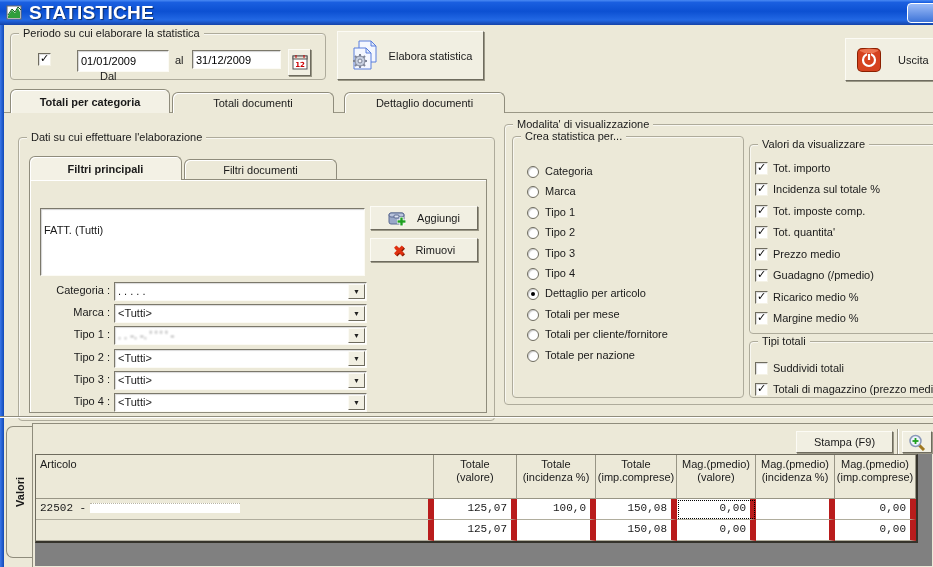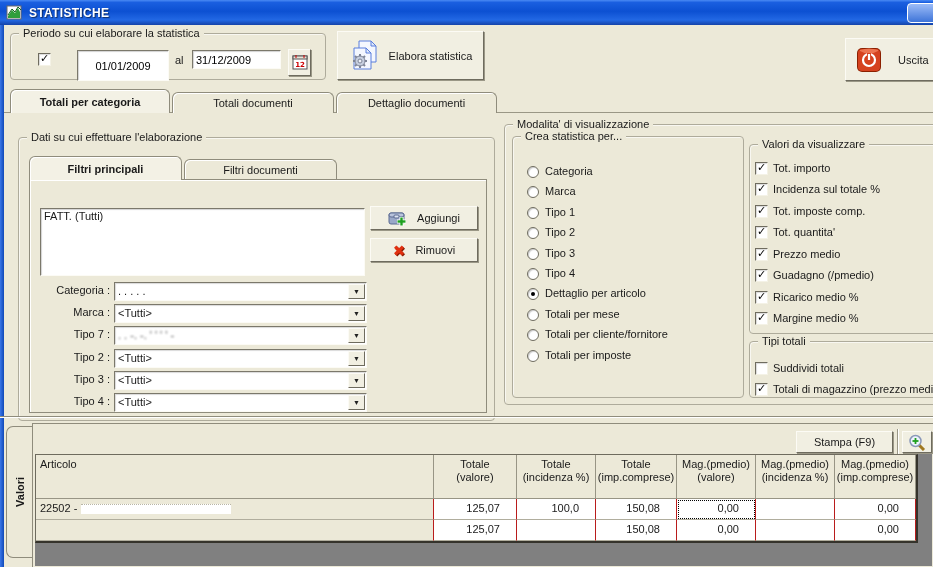--- a/index.html
+++ b/index.html
@@ -8,21 +8,21 @@
     position:relative; width:933px; height:567px; overflow:hidden;
     background:#ECE9D8; font-family:"Liberation Sans","DejaVu Sans",sans-serif;
     font-size:11px; color:#1a1a1a;
   }
   
   .titlebar{
     position:absolute; left:0; top:0; width:933px; height:25px;
     background:linear-gradient(180deg,#4a8af4 0%,#1a5fe0 10%,#0c50d2 45%,#2268e4 80%,#1443a8 100%);
     display:flex; align-items:center; padding:0 6px; z-index:10;
   }
-  .titlebar .title{ color:#fff; font-weight:bold; font-size:12px; margin-left:6px;
+  .titlebar .title{ color:#fff; font-weight:bold; font-size:19px; margin-left:6px;
     text-shadow:1px 1px 1px rgba(0,0,0,.55); letter-spacing:.3px;}
   .app-icon{ width:17px; height:16px; display:inline-block; }
   .win-btn{
     position:absolute; right:-14px; top:3px; width:40px; height:20px; border-radius:4px;
     border:1px solid #fff; background:linear-gradient(180deg,#9cbcf8,#3e74d8);
   }
   .left-border{ position:absolute; left:0; top:25px; width:4px; height:542px;
     background:linear-gradient(90deg,#3a77e8,#1049b8); }
 
   
@@ -44,54 +44,54 @@
   .rdo{ position:absolute; width:12px; height:12px; border-radius:50%; background:#fff;
     border:1px solid #6f6c5f; box-shadow:inset 1px 1px 1px rgba(0,0,0,.2);}
   .rdo.on::after{ content:""; position:absolute; left:3px; top:3px; width:4px; height:4px;
     border-radius:50%; background:#000; }
   .optlbl{ position:absolute; white-space:nowrap; }
 
   
   .gb-period{ left:10px; top:33px; width:316px; height:47px; }
   .dal-cb{ left:27px; top:19px; }
   .dal-lbl{ position:absolute; left:45px; top:36px;padding-left:44px; }
-  .date-from{ left:66px; top:16px; width:92px; height:31px;text-align:center; }
+  .date-from{ left:66px; top:16px; width:92px; height:22px; }
   .al-lbl{ position:absolute; left:164px; top:20px; }
   .date-to{ left:181px; top:16px; width:89px; height:19px; }
   .cal-btn{ position:absolute; left:277px; top:15px; width:23px; height:27px; }
 
   .elabora-btn{ position:absolute; left:337px; top:31px; width:147px; height:49px; gap:8px; }
   .uscita-btn{ position:absolute; left:845px; top:38px; width:105px; height:43px;
     justify-content:flex-start; padding-left:10px; gap:16px; }
 
   
   .tabline{ position:absolute; left:4px; top:112px; width:929px; height:1px; background:#9a9786; }
   .tab{ position:absolute; border:1px solid #8F8C7C; border-bottom:none;
     border-radius:6px 6px 0 0; display:flex; align-items:center; justify-content:center;
     background:#ECE9D8; box-shadow:inset 1px 1px 0 #fff; }
   .tab.active{ top:89px; height:24px; background:#F3F1E5; font-weight:bold; z-index:3; }
   .tab.inactive{ top:92px; height:21px; z-index:1; }
   .tab1{ left:10px; width:160px; }
   .tab2{ left:172px; width:162px; }
-  .tab3{ left:336px; width:161px; }
+  .tab3{ left:344px; width:161px; }
 
   
   .gb-dati{ left:18px; top:137px; width:477px; height:284px; }
   .subtab{ position:absolute; border:1px solid #8F8C7C; border-bottom:none;
     border-radius:6px 6px 0 0; display:flex; align-items:center; justify-content:center;
     background:#ECE9D8; box-shadow:inset 1px 1px 0 #fff;}
   .subtab.active{ left:10px; top:18px; width:153px; height:24px; font-weight:bold;
     background:#F3F1E5; z-index:3;}
   .subtab.inactive{ left:165px; top:21px; width:153px; height:21px; }
   .subpanel{ position:absolute; left:10px; top:41px; width:458px; height:234px;
     border:1px solid #8F8C7C; box-shadow:inset 1px 1px 0 #fff; background:#ECE9D8; z-index:2;}
   .dochdr{ position:absolute; left:10px; top:9px; width:325px; height:19px;
     display:flex; align-items:center; justify-content:center; }
   .doclist{ position:absolute; left:10px; top:28px; width:325px; height:68px; overflow:hidden;}
-  .doclist .item{ padding:1px 3px; }
+  .doclist .item{ padding:15px 3px; }
   .aggiungi-btn{ position:absolute; left:340px; top:26px; width:108px; height:24px; gap:10px;}
   .rimuovi-btn{ position:absolute; left:340px; top:58px; width:108px; height:24px; gap:10px;}
   .x-icon{ color:#E03010; font-size:15px; font-weight:bold; line-height:15px;
     text-shadow:1px 1px 0 #8a1a00; }
   .combo-row-lbl{ position:absolute; left:0; width:80px; text-align:right; }
   .combo{ position:absolute; left:84px; width:253px; height:19px; background:#fff;
     border:1px solid; border-color:#7b786b #fcfbf5 #fcfbf5 #7b786b;
     box-shadow:inset 1px 1px 1px rgba(0,0,0,.15); }
   .combo-val{ position:absolute; left:3px; top:2px; white-space:nowrap; max-width:225px; overflow:hidden;}
   .combo-val.on{ filter:blur(1.2px); opacity:.8; }
@@ -121,22 +121,22 @@
     border-left:1px solid #9a9786; border-right:1px solid #fff; }
   .zoom-btn{ position:absolute; left:869px; top:7px; width:30px; height:22px; }
   .grid-area{ position:absolute; left:2px; top:30px; right:2px; bottom:2px; background:#808080; }
   .rtable{ position:absolute; left:0; top:0; display:grid;
     grid-template-columns:398px 83px 79px 81px 79px 79px 81px;
     border:1px solid #6e6b5e; border-right:2px solid #35332b; border-bottom:2px solid #35332b;
     background:#ECE9D8; }
   .th{ background:#ECE9D8; border-right:1px solid #989585; border-bottom:1px solid #989585;
     height:44px; text-align:center; padding-top:3px; line-height:13px; }
   .th.art{ text-align:left; padding-left:4px; }
-  .td{ background:#fff; border-right:1px solid #b91c1c; border-bottom:1px solid #b0ad9d;
-    height:21px; text-align:right; padding:3px 16px 0 0; white-space:nowrap; }
+  .td{ background:#fff; border-right:6px solid #b91c1c; border-bottom:1px solid #b0ad9d;
+    height:21px; text-align:right; padding:3px 4px 0 0; white-space:nowrap;font-family:Liberation Mono, monospace; }
   .td.art{ background:#ECE9D8; text-align:left; padding-left:4px; }
   .td.focuscell{ outline:1px dotted #000; outline-offset:-2px; }
   .redact{ display:none; width:150px; height:10px; background:#fff; margin-left:4px;
     vertical-align:middle; border-top:1px dotted #b9b6a6; }
   .redact.on{ display:inline-block; }
 
   .icon-svg{ display:block; }
 </style>
 </head>
 <body>
@@ -253,21 +253,21 @@
       <span class="combo-row-lbl" style="top:104px">Categoria :</span>
       <div class="combo" style="top:102px">
         <span class="combo-val">. . . . .</span>
         <span class="combo-dd">▼</span>
       </div>
       <span class="combo-row-lbl" style="top:126px">Marca :</span>
       <div class="combo" style="top:124px">
         <span class="combo-val">&lt;Tutti&gt;</span>
         <span class="combo-dd">▼</span>
       </div>
-      <span class="combo-row-lbl" style="top:148px">Tipo 7 :</span>
+      <span class="combo-row-lbl" style="top:148px">Tipo 1 :</span>
       <div class="combo" style="top:146px">
         <span class="combo-val on">. . -. -. ' ' ' ' -</span>
         <span class="combo-dd">▼</span>
       </div>
       <span class="combo-row-lbl" style="top:171px">Tipo 2 :</span>
       <div class="combo" style="top:169px">
         <span class="combo-val">&lt;Tutti&gt;</span>
         <span class="combo-dd">▼</span>
       </div>
       <span class="combo-row-lbl" style="top:193px">Tipo 3 :</span>
@@ -300,21 +300,21 @@
       <span class="optlbl" style="left:32px;top:110px">Tipo 3</span>
       <span class="rdo" style="left:14px;top:131px"></span>
       <span class="optlbl" style="left:32px;top:130px">Tipo 4</span>
       <span class="rdo on" style="left:14px;top:151px"></span>
       <span class="optlbl" style="left:32px;top:150px">Dettaglio per articolo</span>
       <span class="rdo" style="left:14px;top:172px"></span>
       <span class="optlbl" style="left:32px;top:171px">Totali per mese</span>
       <span class="rdo" style="left:14px;top:192px"></span>
       <span class="optlbl" style="left:32px;top:191px">Totali per cliente/fornitore</span>
       <span class="rdo" style="left:14px;top:213px"></span>
-      <span class="optlbl" style="left:32px;top:212px">Totali per imposte</span>
+      <span class="optlbl" style="left:32px;top:212px">Totale per nazione</span>
     </div>
 
     <div class="gb gb-valori">
       <span class="gb-legend">Valori da visualizzare</span>
       <span class="cbx on" style="left:5px;top:17px"></span>
       <span class="optlbl ck-lbl" style="top:17px">Tot. importo</span>
       <span class="cbx on" style="left:5px;top:38px"></span>
       <span class="optlbl ck-lbl" style="top:38px">Incidenza sul totale %</span>
       <span class="cbx on" style="left:5px;top:60px"></span>
       <span class="optlbl ck-lbl" style="top:60px">Tot. imposte comp.</span>

